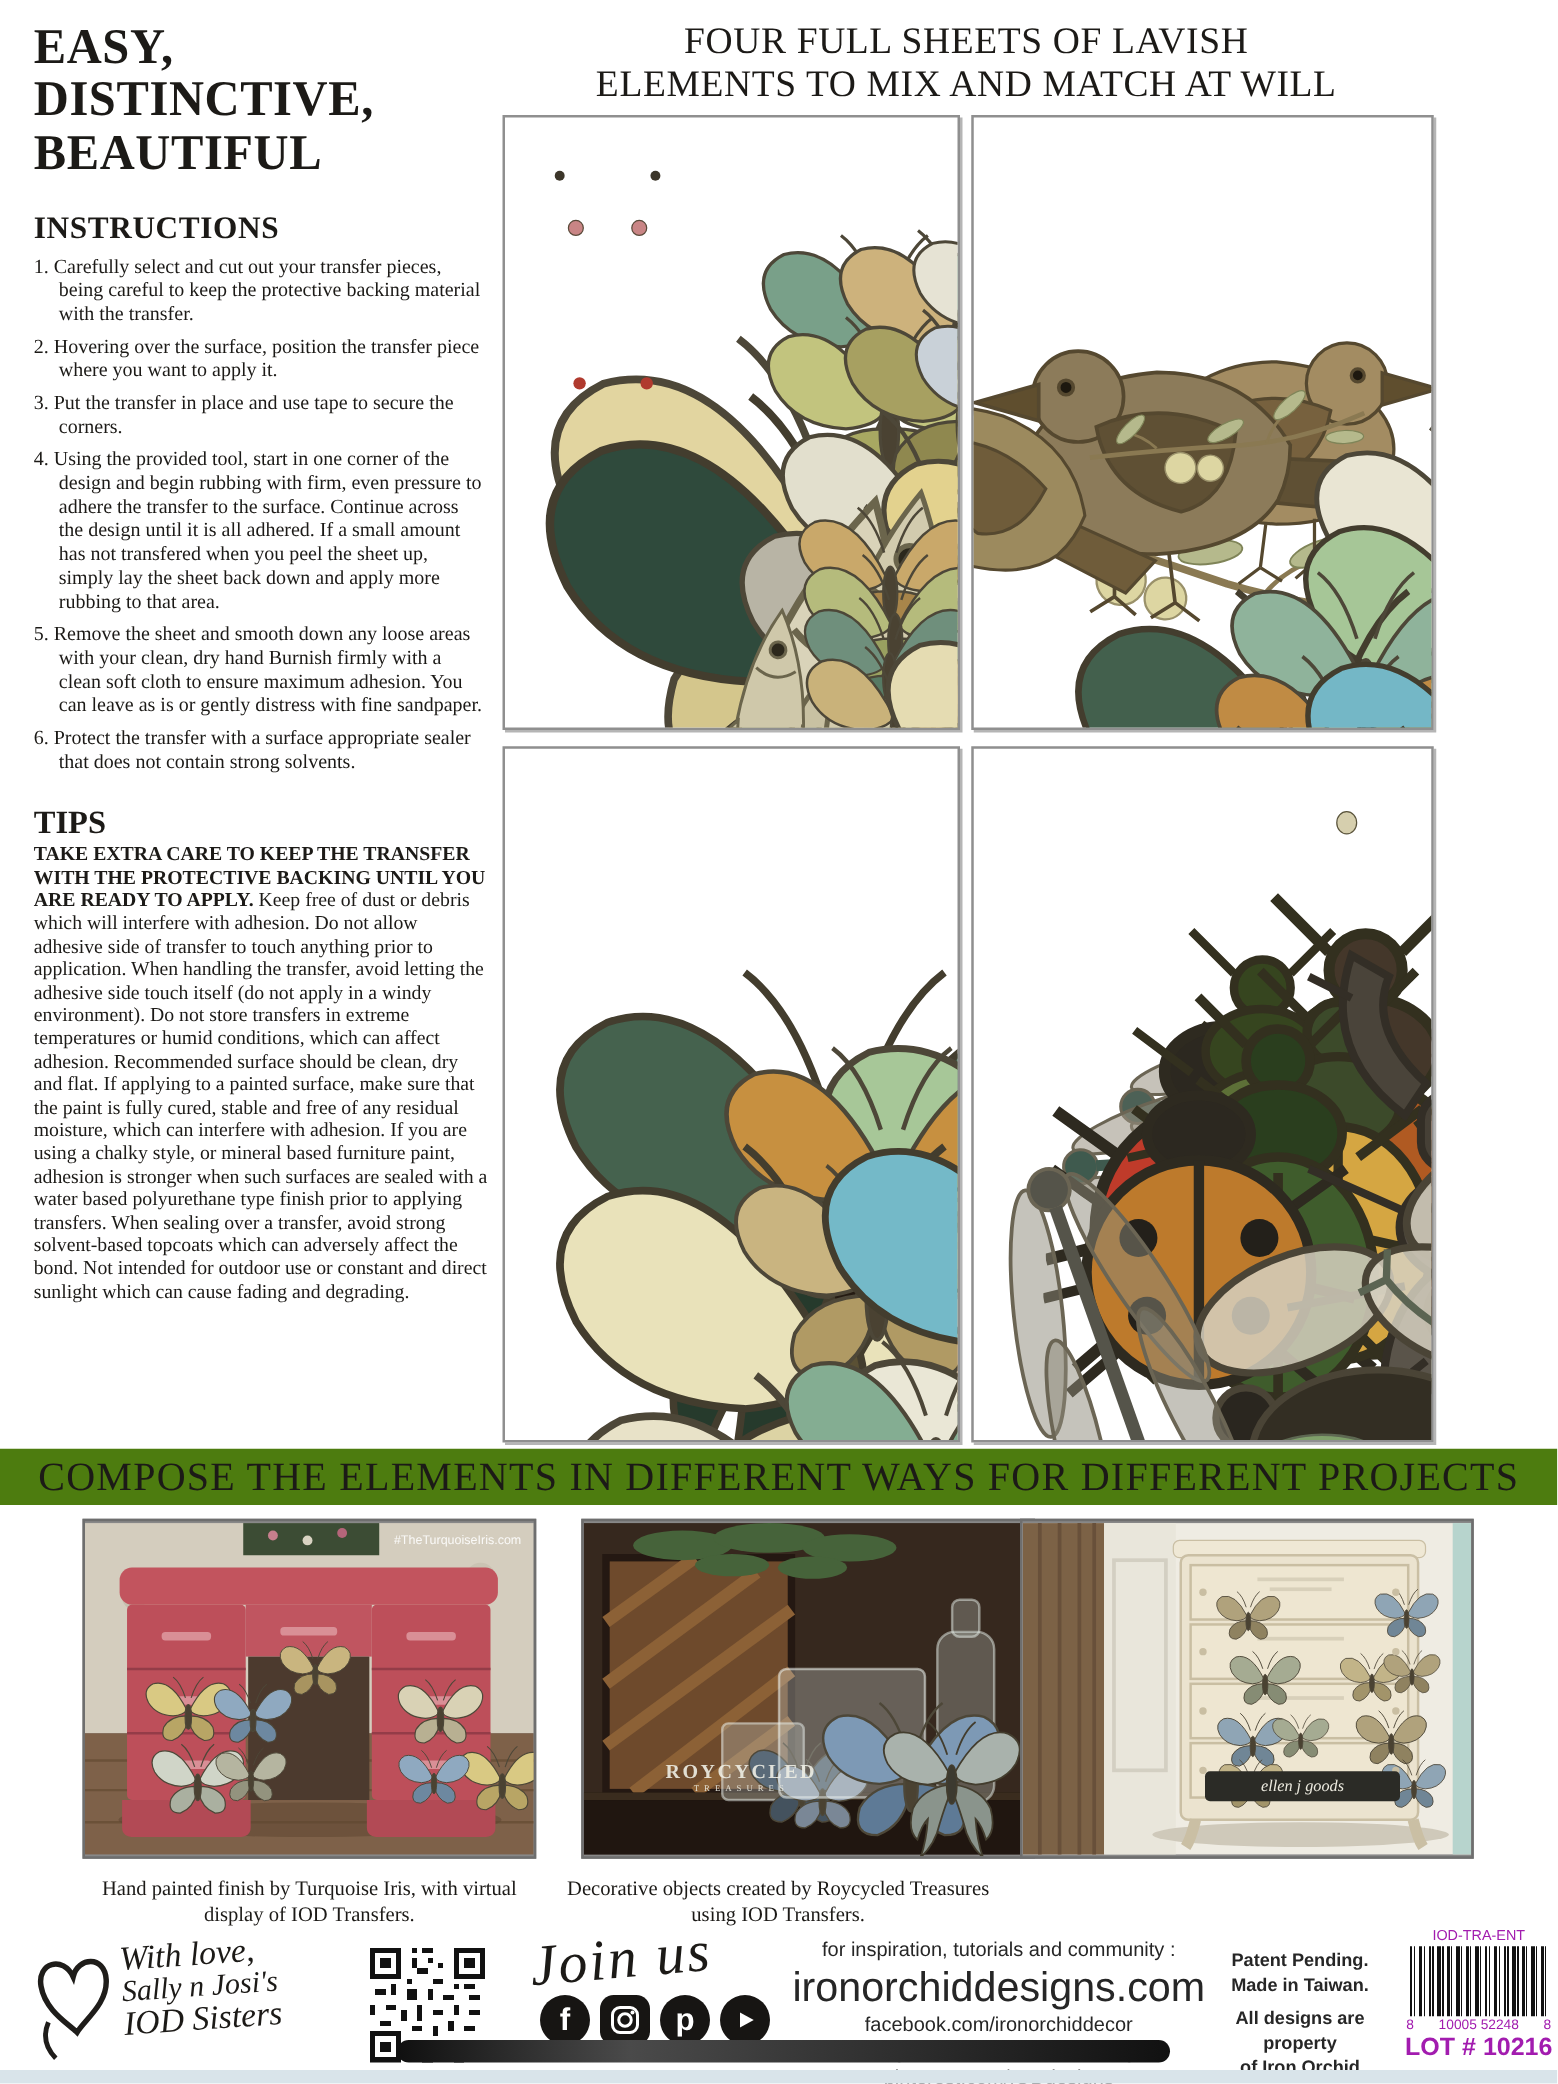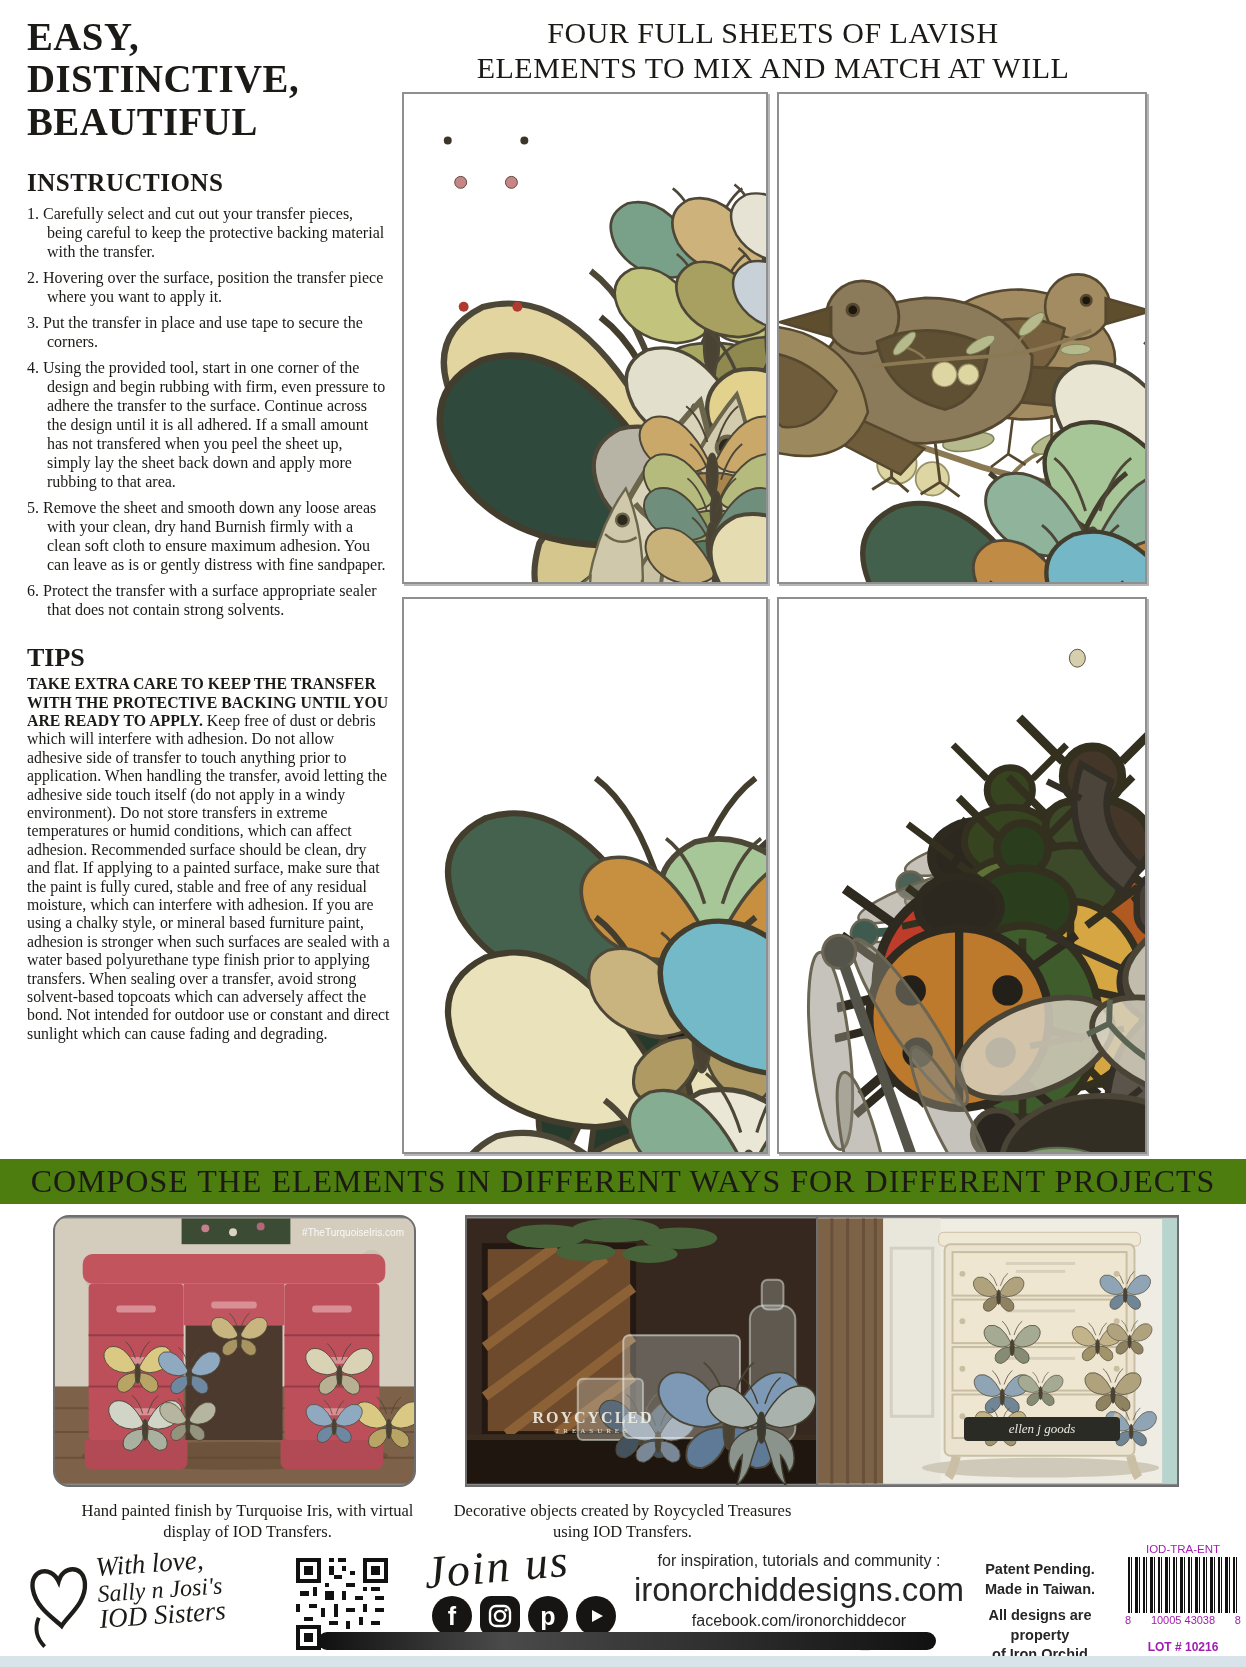--- a/index.html
+++ b/index.html
@@ -21,21 +21,21 @@
   #panel1{left:402px;top:92px;width:366px;height:492px;}
   #panel2{left:777px;top:92px;width:370px;height:492px;}
   #panel3{left:402px;top:597px;width:366px;height:557px;}
   #panel4{left:777px;top:597px;width:370px;height:557px;}
   
   .compose{position:absolute;left:0;top:1159px;width:100%;text-align:center;background:#4d7c0f;
            font-size:32px;letter-spacing:1px;padding:4px 0;}
   
   .photo{position:absolute;top:1215px;width:363px;height:272px;border:2px solid #6e6e6e;box-sizing:border-box;overflow:hidden;background:#888;}
   .photo svg{display:block;width:100%;height:100%;}
-  #photo1{left:53px;border-radius:16px;} #photo2{left:441px;margin-left:24px;} #photo3{left:816px;}
+  #photo1{left:66px;} #photo2{left:441px;margin-left:24px;} #photo3{left:816px;}
   .wm1{position:absolute;top:10px;right:10px;font-family:"Liberation Sans",sans-serif;font-size:10px;color:rgba(255,255,255,.88);}
   .wm2{position:absolute;left:46px;top:192px;width:160px;text-align:center;color:rgba(238,238,228,.9);}
   .wm2 .big{font-size:16px;font-weight:700;letter-spacing:2px;}
   .wm2 .sub{font-size:7px;letter-spacing:4px;}
   .sign3{position:absolute;left:146px;top:200px;width:156px;height:24px;background:#2b2b26;border-radius:4px;
          color:#eceadf;font-style:italic;font-size:13px;display:flex;align-items:center;justify-content:center;}
   .caption{position:absolute;top:1500px;width:363px;text-align:center;font-size:16.5px;line-height:1.28;}
   #cap1{left:66px;} #cap2{left:441px;} #cap3{left:816px;}
   
   .sig-wrap{position:absolute;left:28px;top:1552px;display:flex;transform:rotate(-4deg);}
@@ -52,21 +52,21 @@
   .links .site{font-size:33px;margin:1px 0 2px 0;}
   .links .ln{font-size:16px;line-height:1.3;margin:0;}
   .legal{position:absolute;left:958px;top:1560px;width:164px;text-align:center;font-family:"Liberation Sans",sans-serif;
          font-weight:bold;font-size:14.5px;line-height:1.35;color:#262626;}
   .legal .gap{height:7px;}
   .upc{position:absolute;left:1124px;top:1543px;width:118px;text-align:center;font-family:"Liberation Sans",sans-serif;color:#a21caf;}
   .upc .sku{font-size:11.5px;}
   .bars{height:56px;margin:2px 4px 0 4px;
         background:repeating-linear-gradient(90deg,#111 0 2px,#fff 2px 3px,#111 3px 4px,#fff 4px 7px,#111 7px 10px,#fff 10px 11px,#111 11px 12px,#fff 12px 15px);}
   .digits{display:flex;justify-content:space-between;align-items:flex-end;font-size:11px;margin-top:1px;padding:0 1px;}
-  .lot{font-size:12px;font-weight:bold;margin-top:14px;}
+  .lot{font-size:20px;font-weight:bold;margin-top:1px;}
   .fold-bar{position:absolute;left:318px;top:1632px;width:618px;height:18px;border-radius:9px;
             background:linear-gradient(90deg,#101010,#4a4a4a 30%,#2e2e2e 65%,#111 100%);}
   .bottom-strip{position:absolute;left:0;bottom:0;width:100%;height:11px;background:#d9e4ea;}
   .defs-holder{position:absolute;width:0;height:0;overflow:hidden;}
 </style>
 </head>
 <body>
 
 <svg class="defs-holder" aria-hidden="true">
 <defs>
@@ -560,21 +560,21 @@
     <div>All designs are property</div>
     <div>of Iron Orchid Designs™</div>
 
   </div>
 
   <div class="upc">
     <div class="sku">IOD-TRA-ENT</div>
     <div class="bars"></div>
     <div class="digits">
       <span>8</span>
-      <span>10005 43038</span>
+      <span>10005 52248</span>
       <span>8</span>
     </div>
     <div class="lot">LOT # 10216</div>
   </div>
 
   <div class="fold-bar"></div>
   <div class="bottom-strip"></div>
 
 </div>
 

